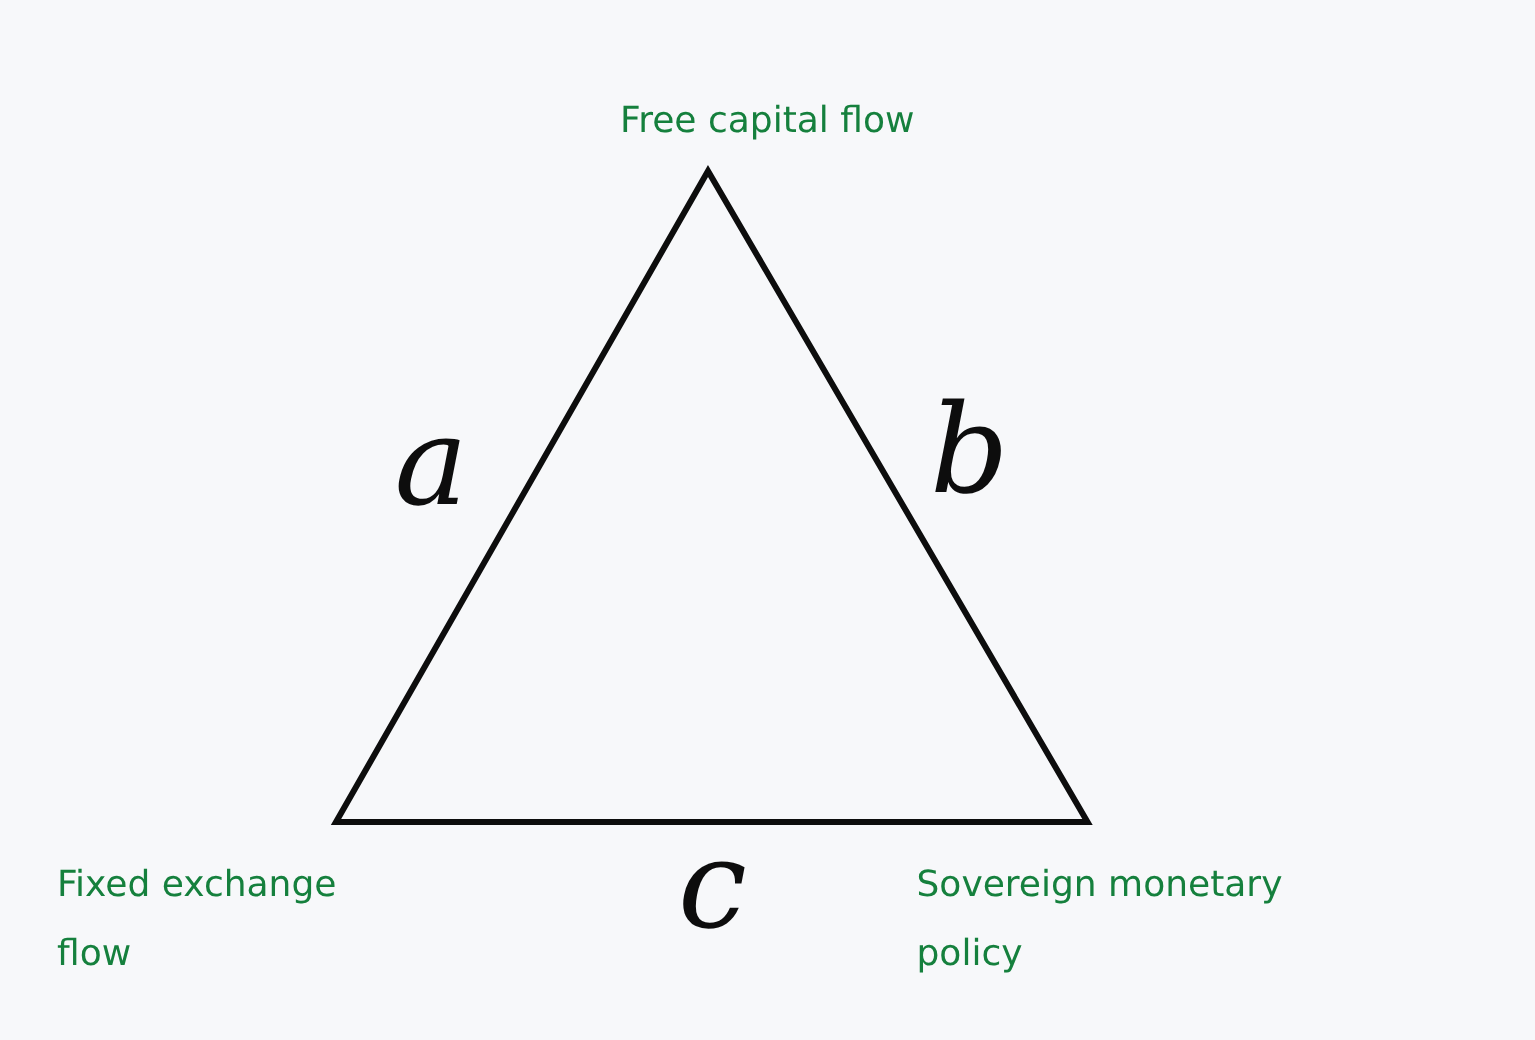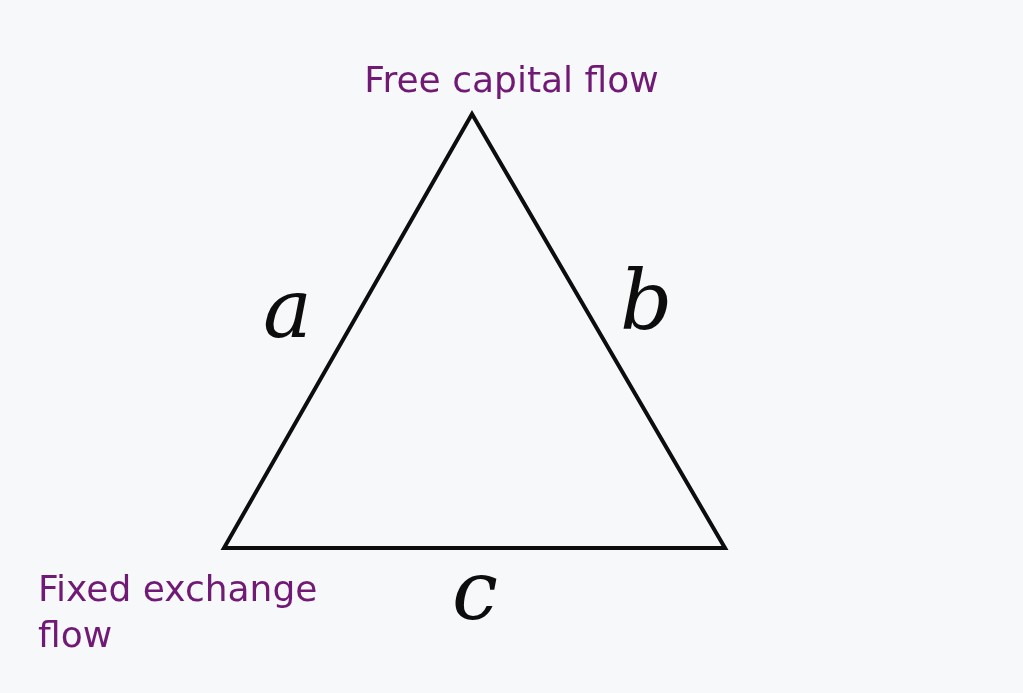--- a/index.html
+++ b/index.html
@@ -19,23 +19,23 @@
   }
   #triangle-svg {
     position: absolute;
     left: 0;
     top: 0;
     width: 1023px;
     height: 693px;
   }
   .node-label {
     position: absolute;
-    color: #701a75;
+    color: #15803d;
     font-family: "DejaVu Sans", sans-serif;
-    font-size: 36px;
+    font-size: 24px;
     line-height: 46px;
     font-weight: 400;
     white-space: pre-line;
   }
   #label-top {
     left: 0;
     top: 57px;
     width: 1023px;
     text-align: center;
   }
@@ -80,20 +80,22 @@
 
   <svg id="triangle-svg" viewBox="0 0 1023 693">
     <polygon points="472,114 725,548 224,548" fill="none" stroke="#0d0d0d" stroke-width="4" stroke-linejoin="miter"></polygon>
   </svg>
 
   <div class="node-label" id="label-top">Free capital flow</div>
 
   <div class="node-label" id="label-bottom-left">Fixed exchange
 flow</div>
 
+  <div class="node-label" id="label-bottom-right">Sovereign monetary
+policy</div>
 
   <div class="side-label" id="label-side-a">a</div>
 
   <div class="side-label" id="label-side-b">b</div>
 
   <div class="side-label" id="label-side-c">c</div>
 
 </div>
 
 </body></html>

